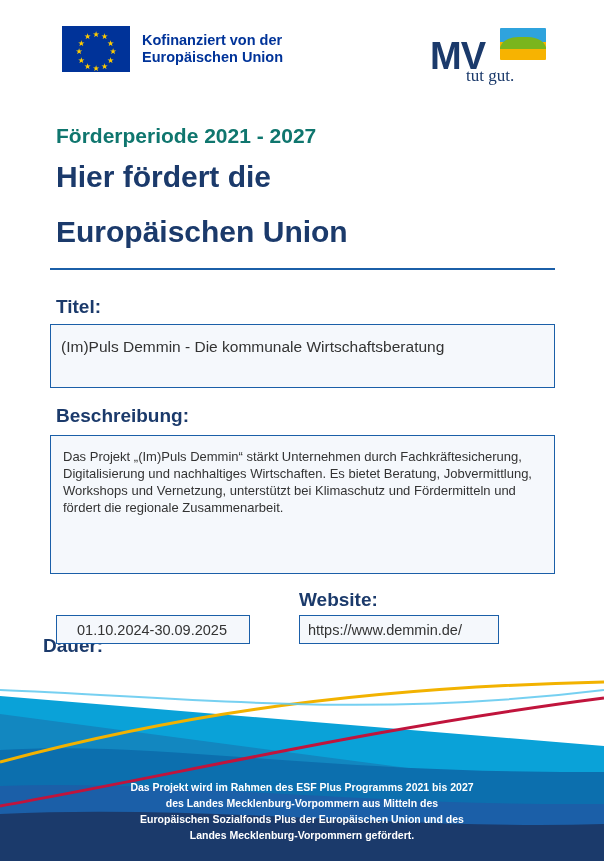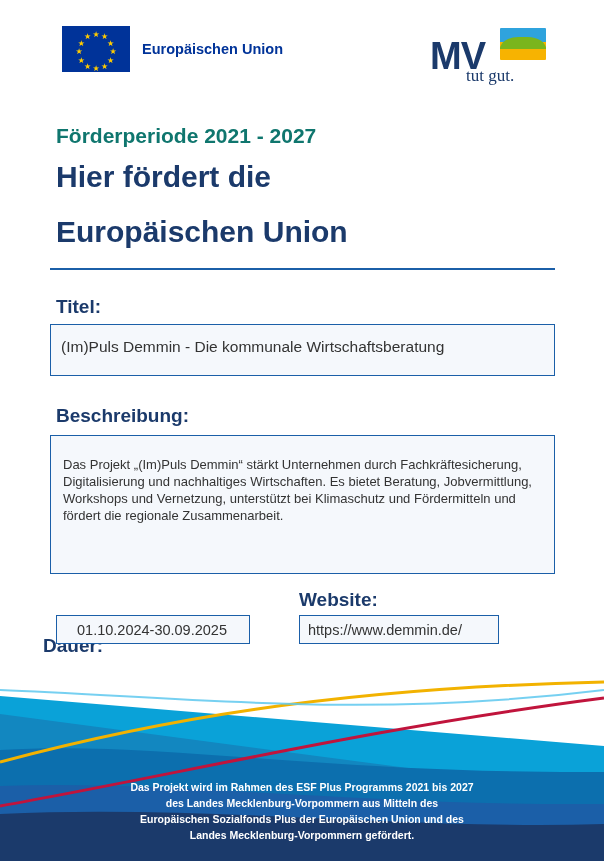--- a/index.html
+++ b/index.html
@@ -163,30 +163,30 @@
     position: absolute;
     border: 1px solid #1b5fa8;
     background: #f5f8fc;
     box-sizing: border-box;
     color: #333333;
   }
   .box-titel {
     left: 50px;
     top: 324px;
     width: 505px;
-    height: 52px;
+    height: 64px;
     padding: 13px 10px;
     font-size: 15.5px;
   }
   .box-beschr {
     left: 50px;
     top: 435px;
     width: 505px;
     height: 139px;
-    padding: 20px 12px;
+    padding: 12px 12px;
     font-size: 13px;
     line-height: 17px;
   }
   .box-dauer {
     left: 56px;
     top: 615px;
     width: 194px;
     height: 29px;
     padding: 6px 20px;
     font-size: 14.5px;
@@ -238,20 +238,21 @@
         <span class="eu-star" style="left:44.6px;top:30.5px;">★</span>
         <span class="eu-star" style="left:38.5px;top:36.6px;">★</span>
         <span class="eu-star" style="left:30px;top:39px;">★</span>
         <span class="eu-star" style="left:21.5px;top:36.6px;">★</span>
         <span class="eu-star" style="left:15.4px;top:30.5px;">★</span>
         <span class="eu-star" style="left:13px;top:22px;">★</span>
         <span class="eu-star" style="left:15.4px;top:13.5px;">★</span>
         <span class="eu-star" style="left:21.5px;top:7.4px;">★</span>
       </div>
       <div class="eu-text">
+        <div>Kofinanziert von der</div>
         <div>Europäischen Union</div>
       </div>
     </div>
 
     <div class="mv-logo">
       <div class="mv-letters">MV</div>
       <div class="mv-square">
         <div class="mv-sq-top"></div>
         <div class="mv-sq-bot"></div>
         <div class="mv-sq-green"></div>

